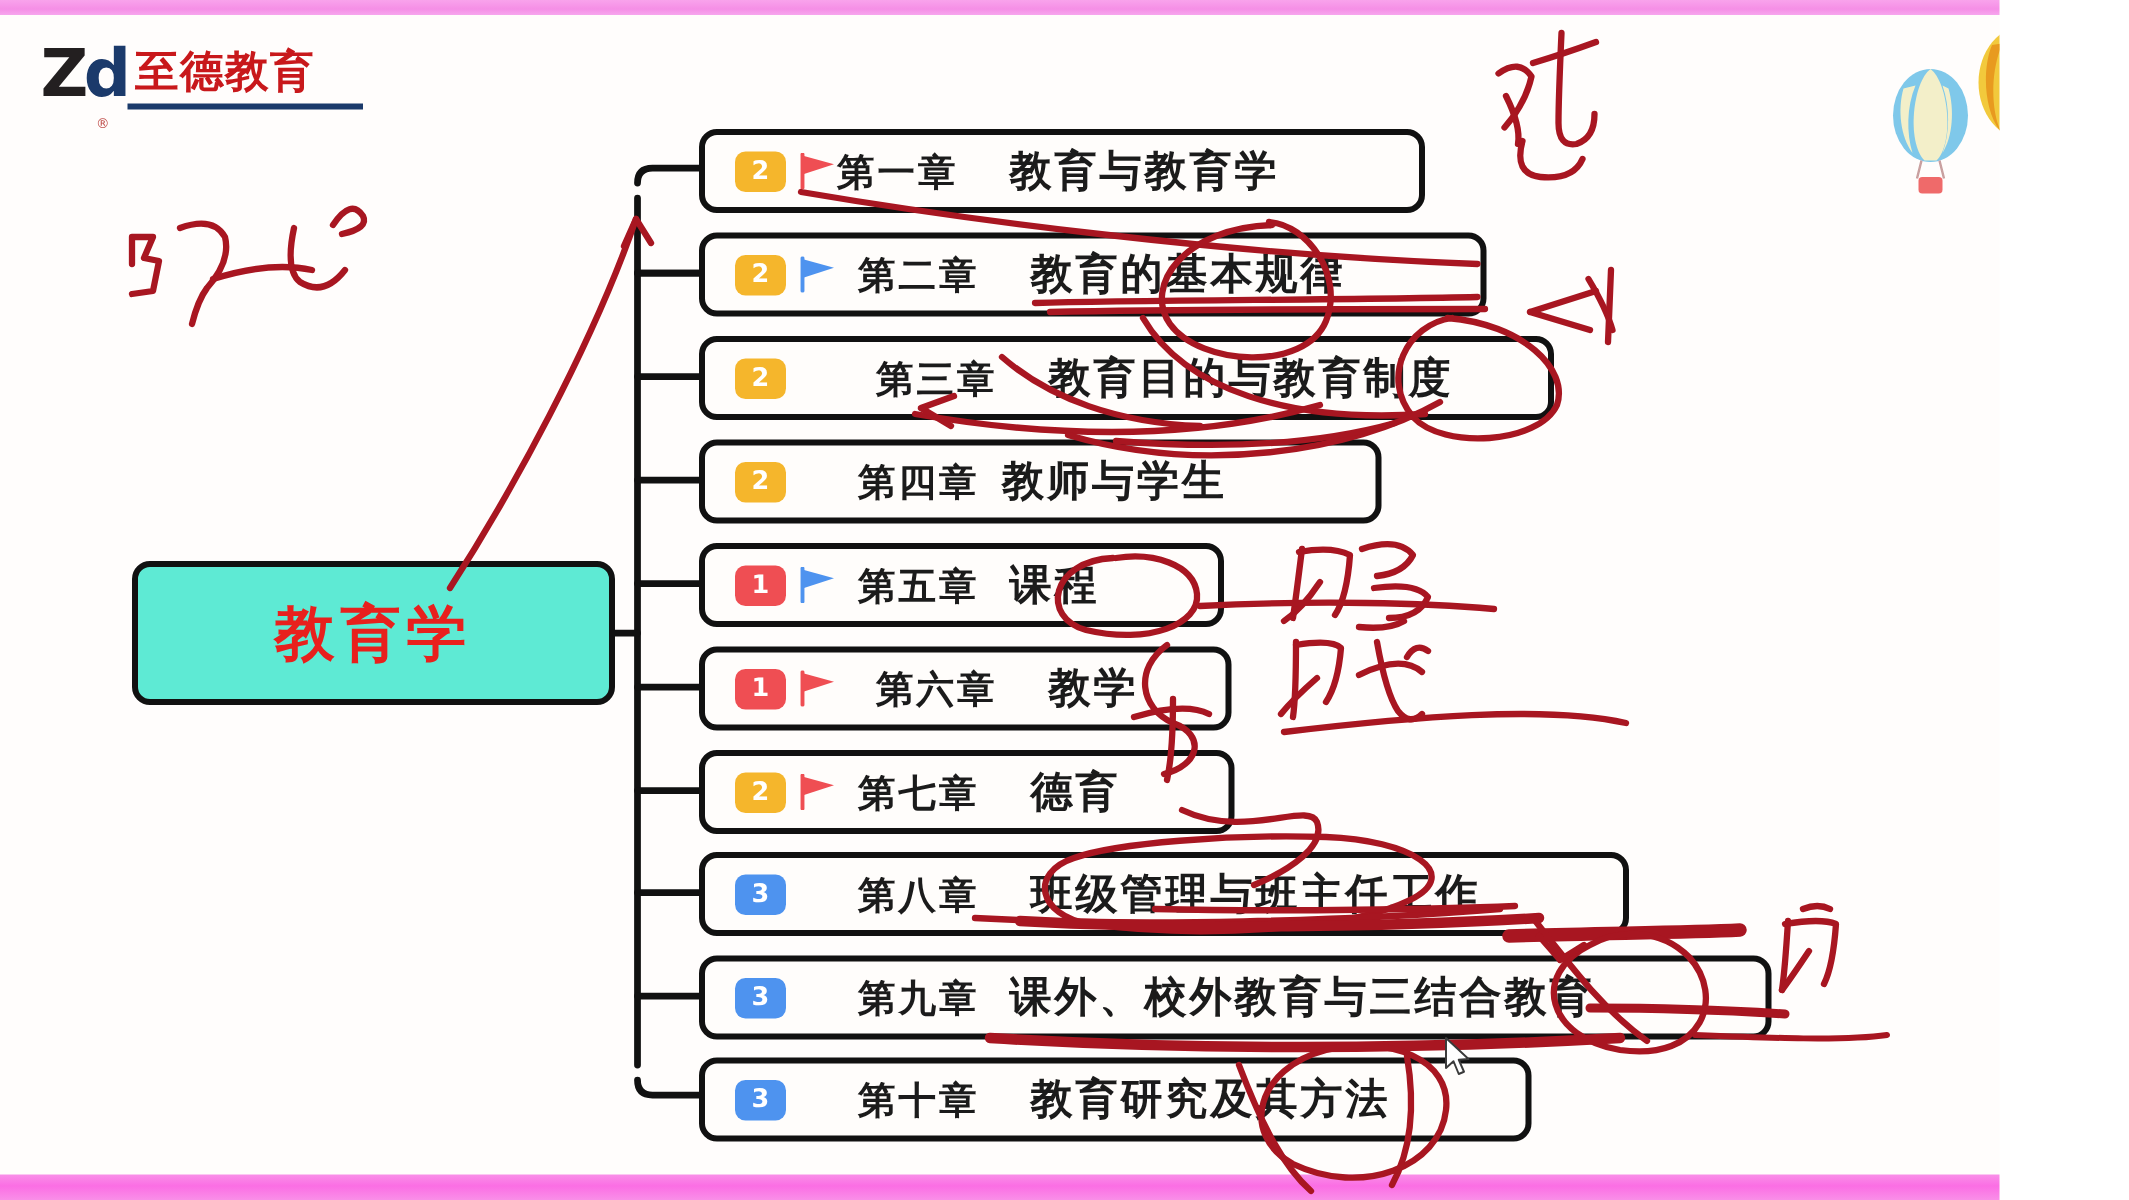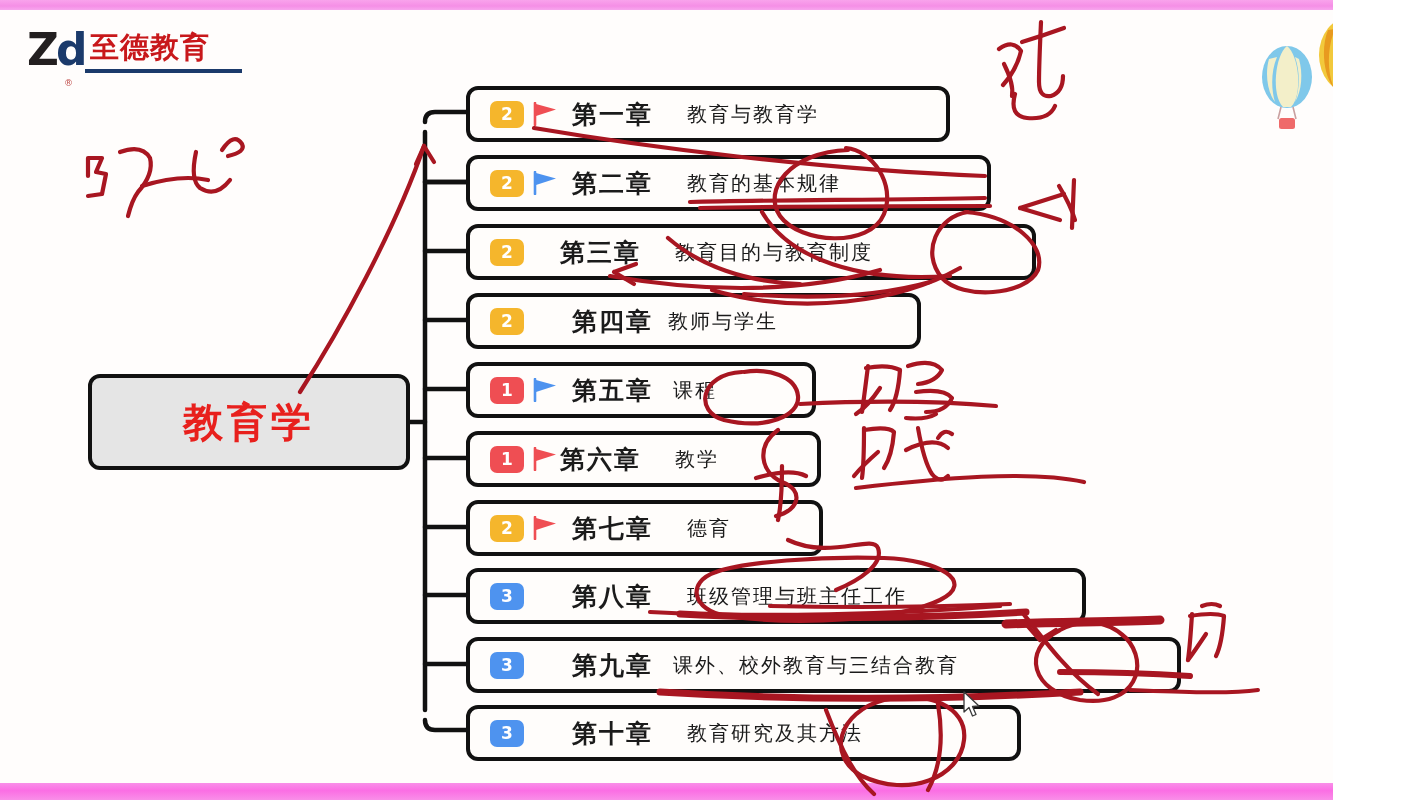--- a/index.html
+++ b/index.html
@@ -19,38 +19,38 @@
   .logo .zd{position:absolute;left:0;top:2px;font-size:44px;font-weight:700;
             color:#231f20;letter-spacing:-3px;font-family:"DejaVu Sans",sans-serif;}
   .logo .zd .d{color:#1b3a6b;}
   .logo .cn{position:absolute;left:63px;top:6px;font-size:29px;font-weight:700;
             color:#c8181b;letter-spacing:1px;white-space:nowrap;}
   .logo .rule{position:absolute;left:58px;top:47px;width:157px;height:4px;background:#1b3a6b;}
   .logo .tm{position:absolute;left:37px;top:56px;font-size:9px;color:#c0504d;}
 
   
   .root{position:absolute;left:88px;top:374px;width:322px;height:96px;
-        border:4px solid #111;border-radius:12px;background:#e5e5e5;box-sizing:border-box;}
+        border:4px solid #111;border-radius:12px;background:#5eead4;box-sizing:border-box;}
   .root-label{position:absolute;left:0;top:0;width:100%;height:100%;
               display:flex;align-items:center;justify-content:center;
               font-size:40px;font-weight:700;color:#e8201d;letter-spacing:4px;}
 
   .node{position:absolute;height:56px;border:4px solid #111;border-radius:12px;
         background:#fffdfb;box-sizing:border-box;display:flex;align-items:center;
         padding-left:20px;}
   .badge{width:34px;height:27px;border-radius:7px;display:flex;align-items:center;
          justify-content:center;color:#fff;font-size:17px;font-weight:700;
          flex:0 0 auto;font-family:"DejaVu Sans",sans-serif;}
   .badge.b1{background:#ef4e53;}
   .badge.b2{background:#f5b62c;}
   .badge.b3{background:#4e93ef;}
   .flag{width:26px;height:24px;margin-left:8px;flex:0 0 auto;}
   .flag.none{visibility:hidden;}
   .ch{font-size:25px;font-weight:700;color:#1b1b1b;letter-spacing:2px;white-space:nowrap;}
-  .ttl{font-size:20px;font-weight:400;color:#1b1b1b;letter-spacing:2px;white-space:nowrap;}
+  .ttl{font-size:28px;font-weight:700;color:#1b1b1b;letter-spacing:2px;white-space:nowrap;}
 
   .ink{position:absolute;left:0;top:0;width:1419px;height:800px;pointer-events:none;}
   .tree{position:absolute;left:0;top:0;width:1419px;height:800px;pointer-events:none;}
   .balloons{position:absolute;left:1245px;top:15px;width:160px;height:120px;}
   .cursor{position:absolute;left:962px;top:690px;width:22px;height:30px;}
 </style>
 </head>
 <body>
 
 <div id="stage">
@@ -90,36 +90,36 @@
     <div class="root-label">教育学</div>
   </div>
 
   <div id="nodes">
       <div class="node" style="left: 466px; top: 86px; width: 484px;">
         <span class="badge b2">2</span>
         <svg class="flag" viewBox="0 0 26 24">
           <path d="M3,1 L3,23" stroke="#ef4e53" stroke-width="2.6" stroke-linecap="round"></path>
           <path d="M4,2 L24,7.5 L4,14 Z" fill="#ef4e53"></path>
         </svg>
-        <span class="ch" style="margin-left:14px">第一章</span>
+        <span class="ch" style="">第一章</span>
         <span class="ttl" style="margin-left:34px">教育与教育学</span>
       </div>
       <div class="node" style="left: 466px; top: 155px; width: 525px;">
         <span class="badge b2">2</span>
         <svg class="flag" viewBox="0 0 26 24">
           <path d="M3,1 L3,23" stroke="#4e93ef" stroke-width="2.6" stroke-linecap="round"></path>
           <path d="M4,2 L24,7.5 L4,14 Z" fill="#4e93ef"></path>
         </svg>
         <span class="ch" style="margin-left:14px">第二章</span>
         <span class="ttl" style="margin-left:34px">教育的基本规律</span>
       </div>
       <div class="node" style="left: 466px; top: 224px; width: 570px;">
         <span class="badge b2">2</span>
         <span class="flag none"></span>
-        <span class="ch" style="margin-left:2px">第三章</span>
+        <span class="ch" style="margin-left:26px">第三章</span>
         <span class="ttl" style="margin-left:34px">教育目的与教育制度</span>
       </div>
       <div class="node" style="left: 466px; top: 293px; width: 455px;">
         <span class="badge b2">2</span>
         <span class="flag none"></span>
         <span class="ch" style="margin-left:14px">第四章</span>
         <span class="ttl" style="margin-left:15px">教师与学生</span>
       </div>
       <div class="node" style="left: 466px; top: 362px; width: 350px;">
         <span class="badge b1">1</span>
@@ -129,21 +129,21 @@
         </svg>
         <span class="ch" style="margin-left:14px">第五章</span>
         <span class="ttl" style="margin-left:20px">课程</span>
       </div>
       <div class="node" style="left: 466px; top: 431px; width: 355px;">
         <span class="badge b1">1</span>
         <svg class="flag" viewBox="0 0 26 24">
           <path d="M3,1 L3,23" stroke="#ef4e53" stroke-width="2.6" stroke-linecap="round"></path>
           <path d="M4,2 L24,7.5 L4,14 Z" fill="#ef4e53"></path>
         </svg>
-        <span class="ch" style="margin-left:2px">第六章</span>
+        <span class="ch" style="margin-left:26px">第六章</span>
         <span class="ttl" style="margin-left:34px">教学</span>
       </div>
       <div class="node" style="left: 466px; top: 500px; width: 357px;">
         <span class="badge b2">2</span>
         <svg class="flag" viewBox="0 0 26 24">
           <path d="M3,1 L3,23" stroke="#ef4e53" stroke-width="2.6" stroke-linecap="round"></path>
           <path d="M4,2 L24,7.5 L4,14 Z" fill="#ef4e53"></path>
         </svg>
         <span class="ch" style="margin-left:14px">第七章</span>
         <span class="ttl" style="margin-left:34px">德育</span>

